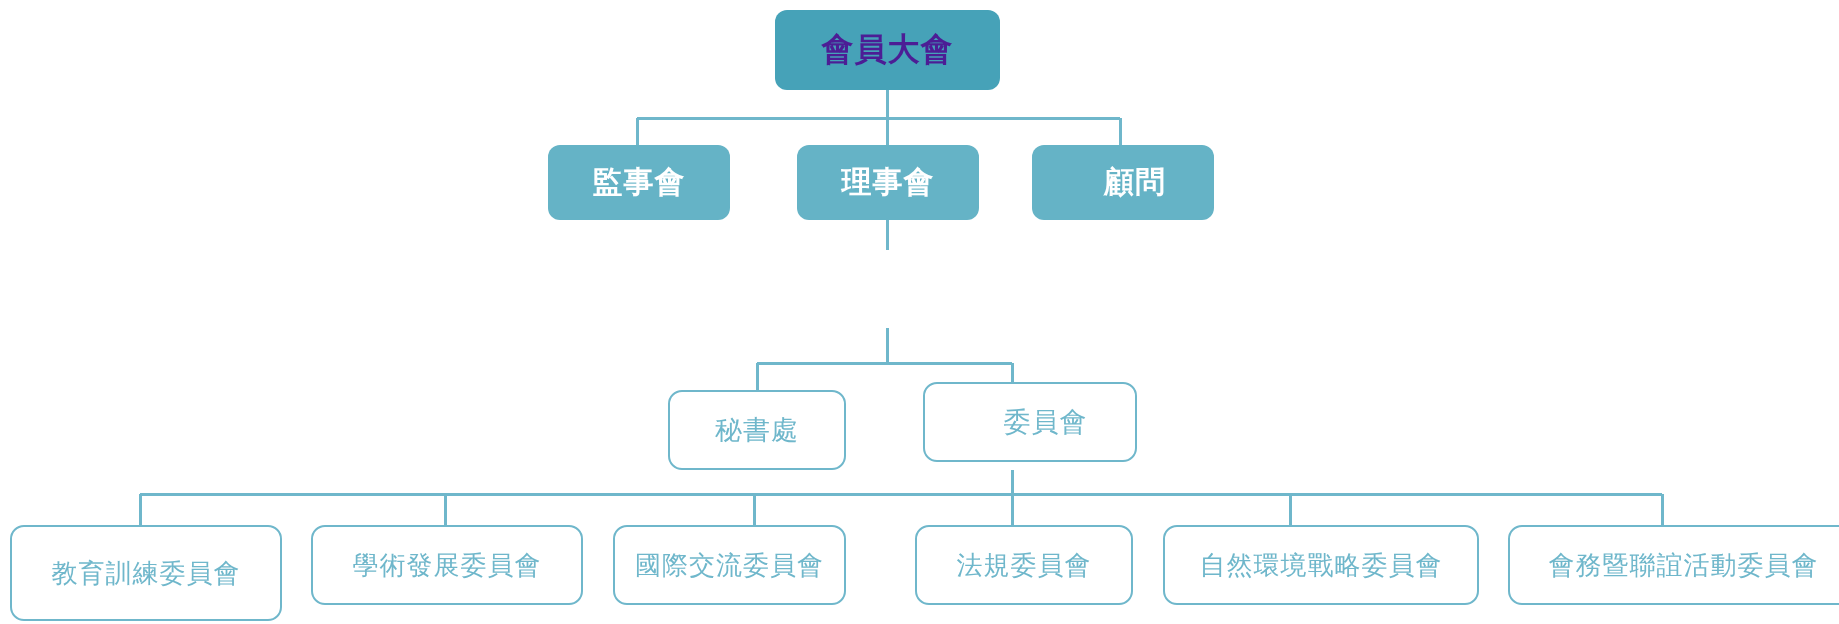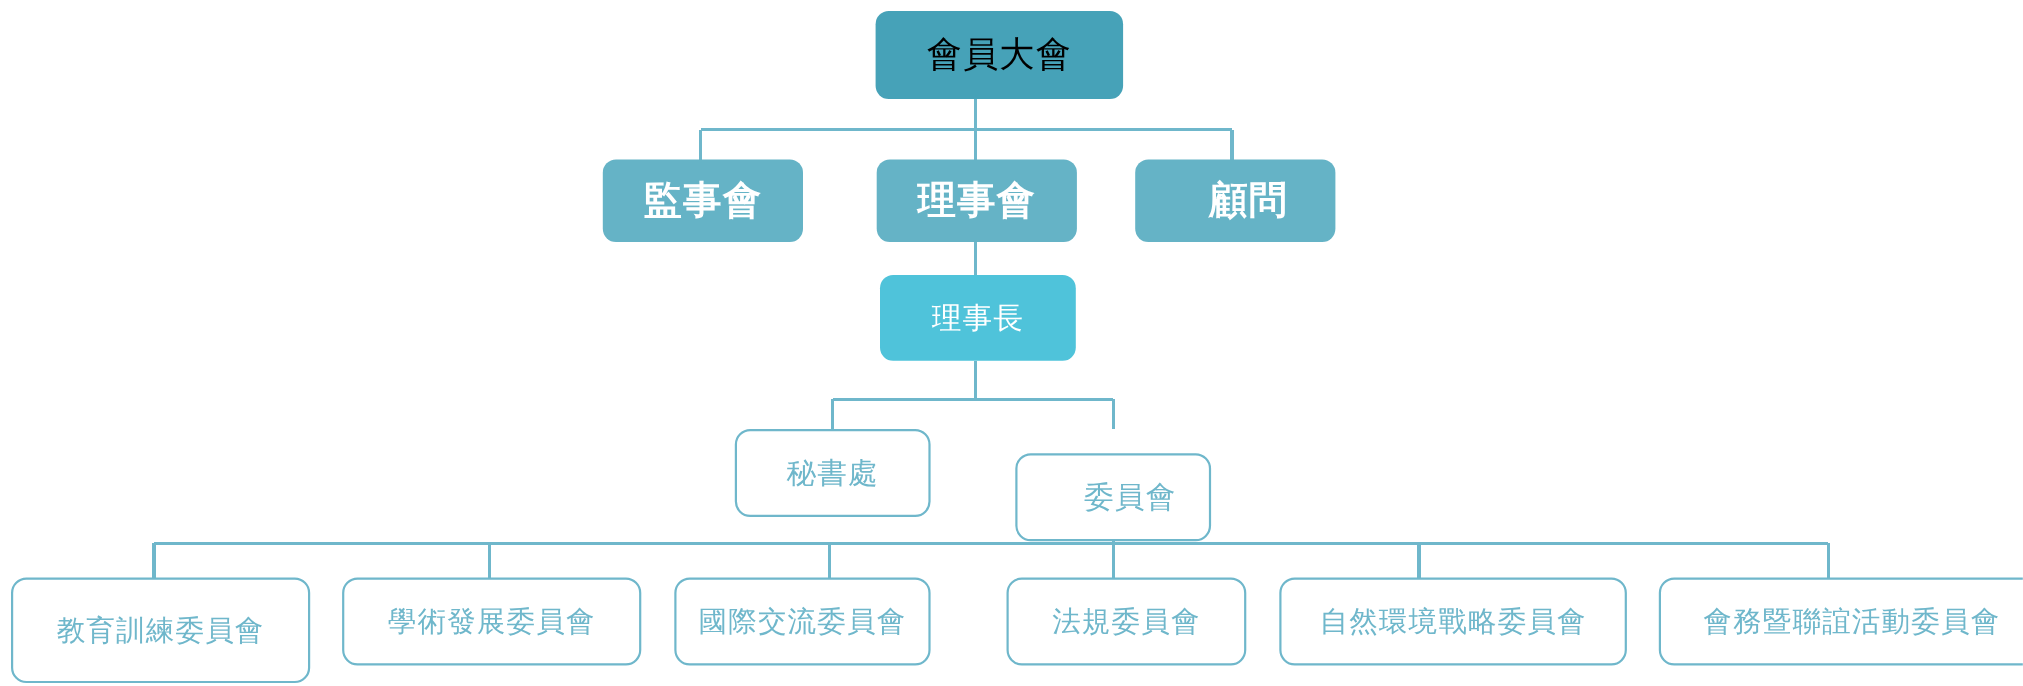--- a/index.html
+++ b/index.html
@@ -34,31 +34,30 @@
     justify-content: center;
     text-align: center;
     border-radius: 12px;
     letter-spacing: 1px;
     white-space: nowrap;
     z-index: 2;
   }
   
   .node.filled-dark {
     background: #46a2b8;
-    color: #000000;
+    color: #4c1d95;
     border: none;
     font-size: 32px;
-    font-weight: normal;
-    margin-left: 21px;
+    font-weight: bold;
   }
   .node.filled-mid {
     background: #65b3c6;
     color: #ffffff;
     border: none;
-    font-size: 35px;
+    font-size: 30px;
     font-weight: bold;
   }
   .node.filled-bright {
     background: #4fc3da;
     color: #ffffff;
     border: none;
     font-size: 27px;
     font-weight: normal;
   }
   
@@ -116,25 +115,24 @@
   </svg>
 
   <div class="node filled-dark" style="left:775px; top:10px; width:225px; height:80px;">會員大會</div>
 
   <div class="node filled-mid" style="left:548px; top:145px; width:182px; height:75px;">監事會</div>
 
   <div class="node filled-mid" style="left:797px; top:145px; width:182px; height:75px;">理事會</div>
 
   <div class="node filled-mid" style="left:1032px; top:145px; width:182px; height:75px;padding-left:24px;">顧問</div>
 
-  <div class="node filled-bright" style="left:800px; top:250px; width:178px; height:78px;">理事長</div>
 
   <div class="node outlined" style="left:668px; top:390px; width:178px; height:80px;">秘書處</div>
 
-  <div class="node outlined" style="left:923px; top:412px; width:178px; height:80px;padding-left:31px;">委員會</div>
+  <div class="node outlined" style="left:923px; top:382px; width:214px; height:80px;padding-left:31px;">委員會</div>
 
   <div class="node outlined small" style="left:10px; top:525px; width:272px; height:96px;">教育訓練委員會</div>
 
   <div class="node outlined small" style="left:311px; top:525px; width:272px; height:80px;">學術發展委員會</div>
 
   <div class="node outlined small" style="left:613px; top:525px; width:233px; height:80px;">國際交流委員會</div>
 
   <div class="node outlined small" style="left:915px; top:525px; width:218px; height:80px;">法規委員會</div>
 
   <div class="node outlined small" style="left:1163px; top:525px; width:316px; height:80px;">自然環境戰略委員會</div>

